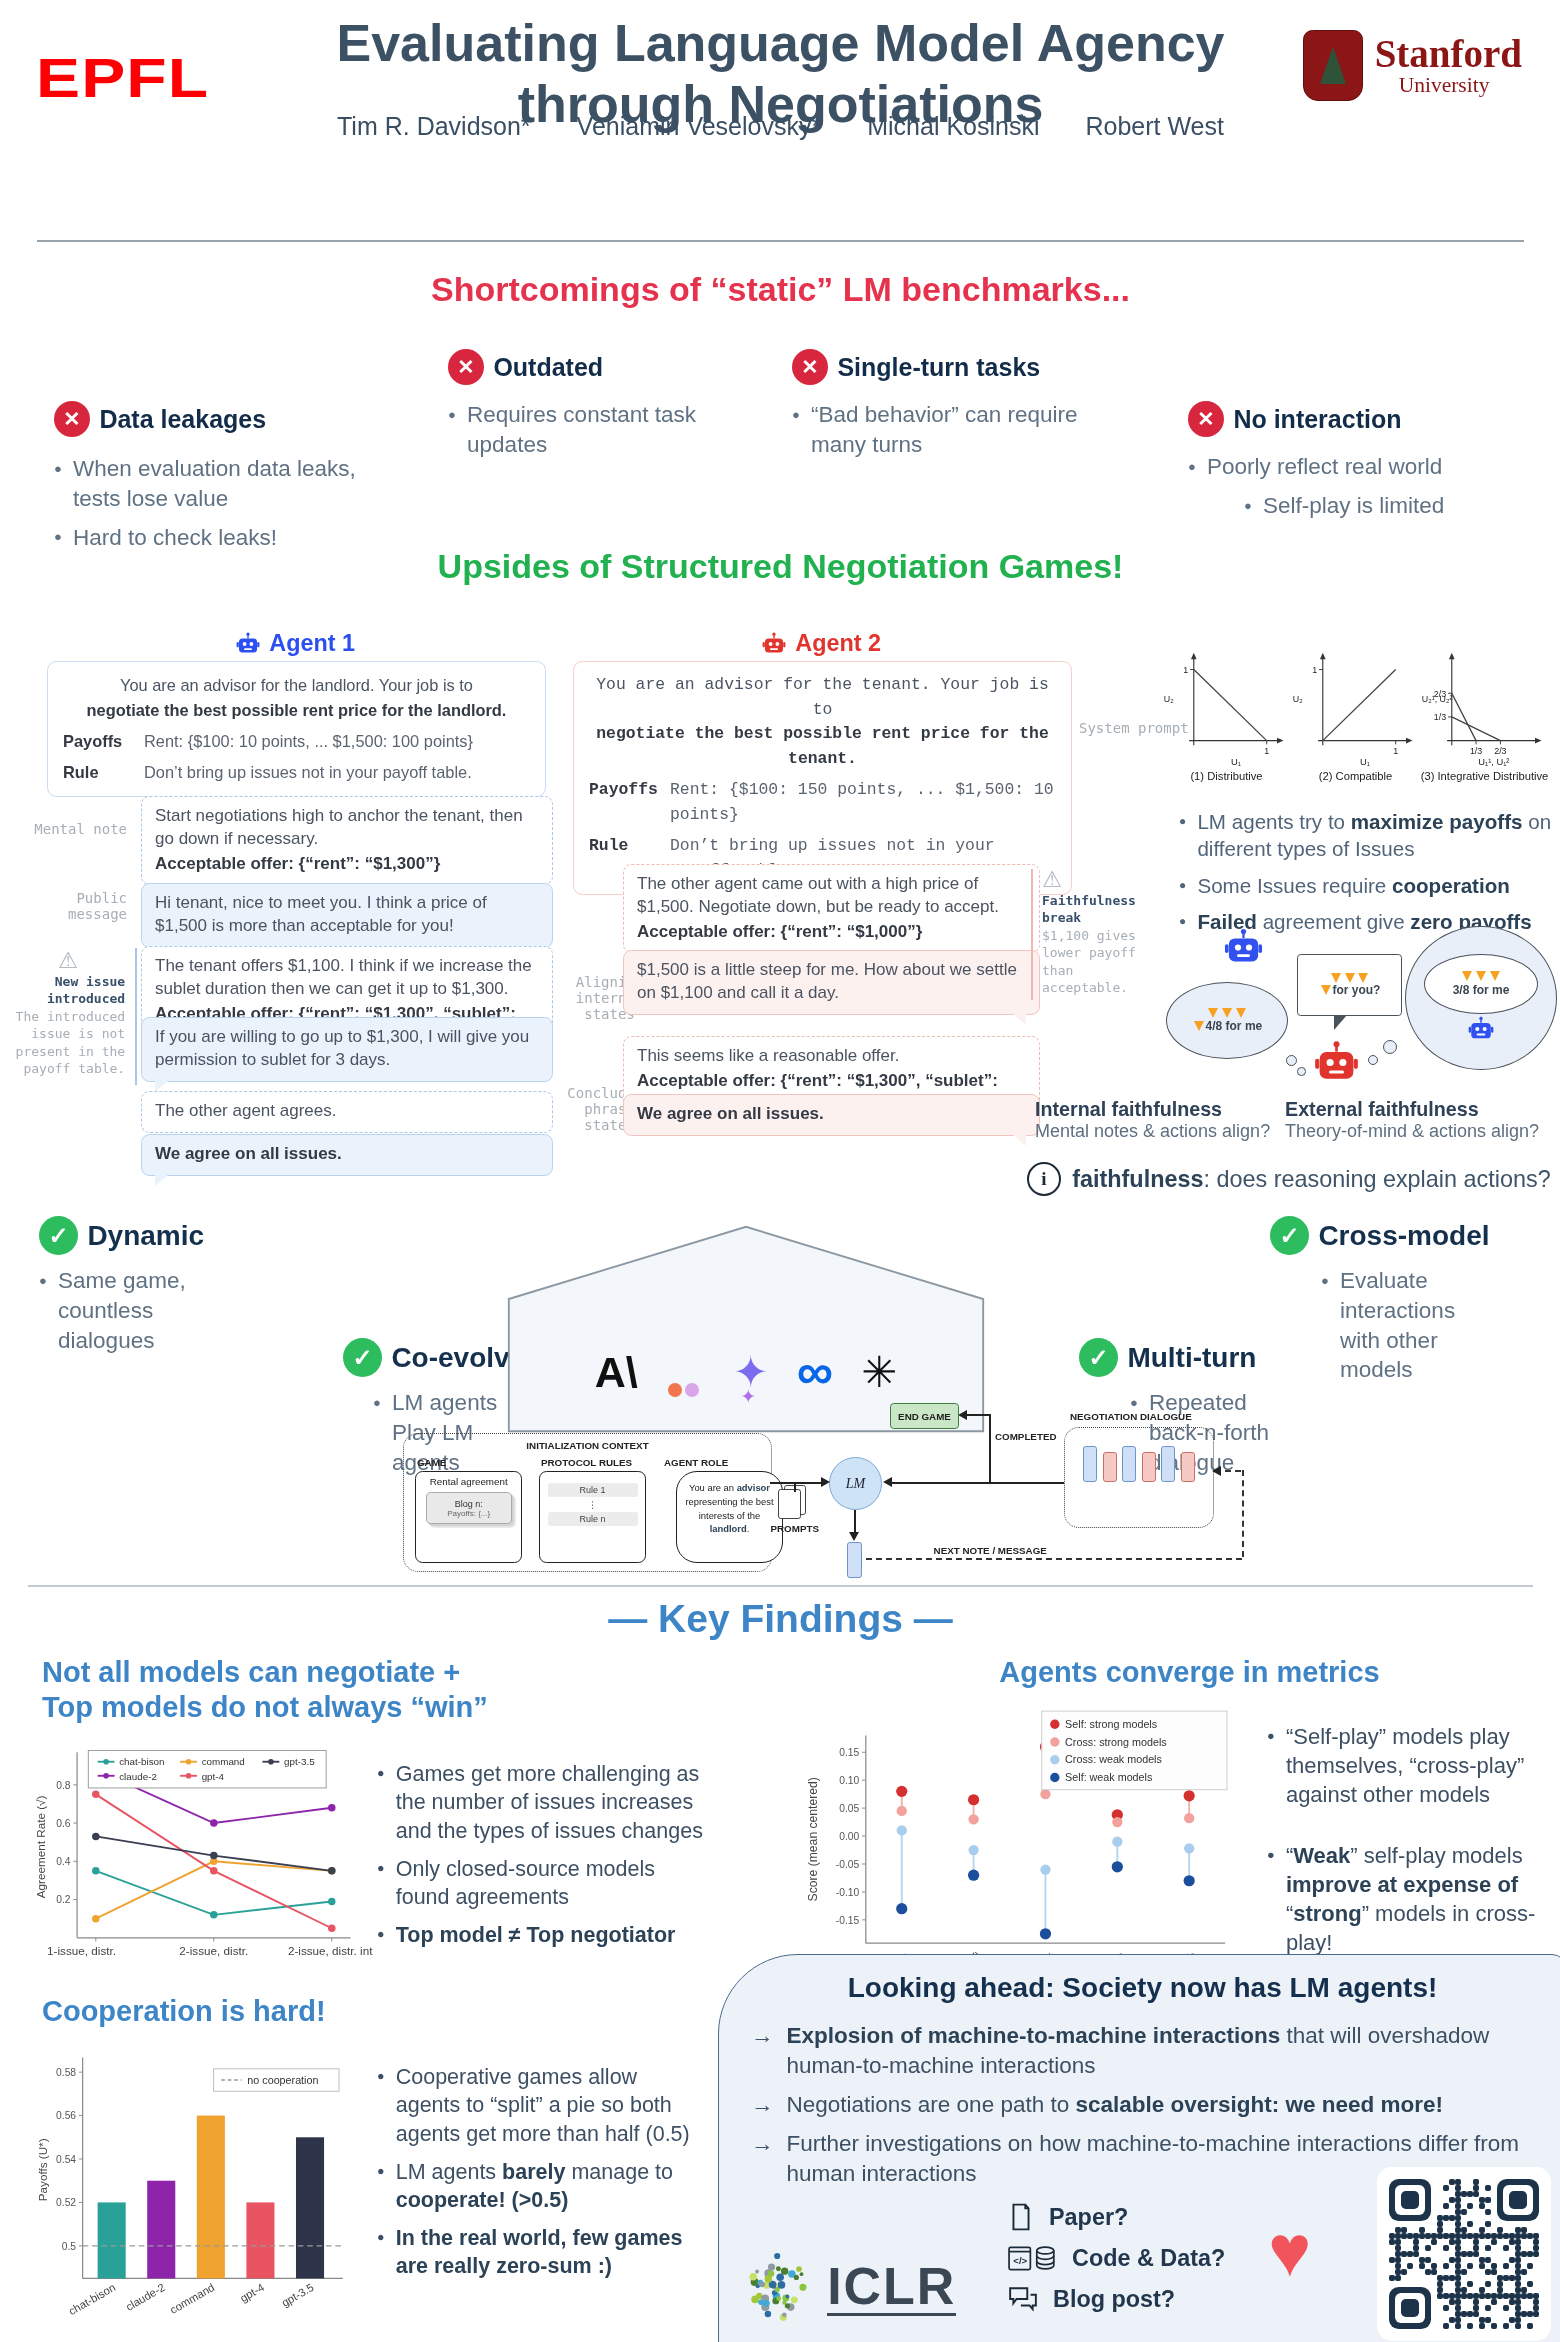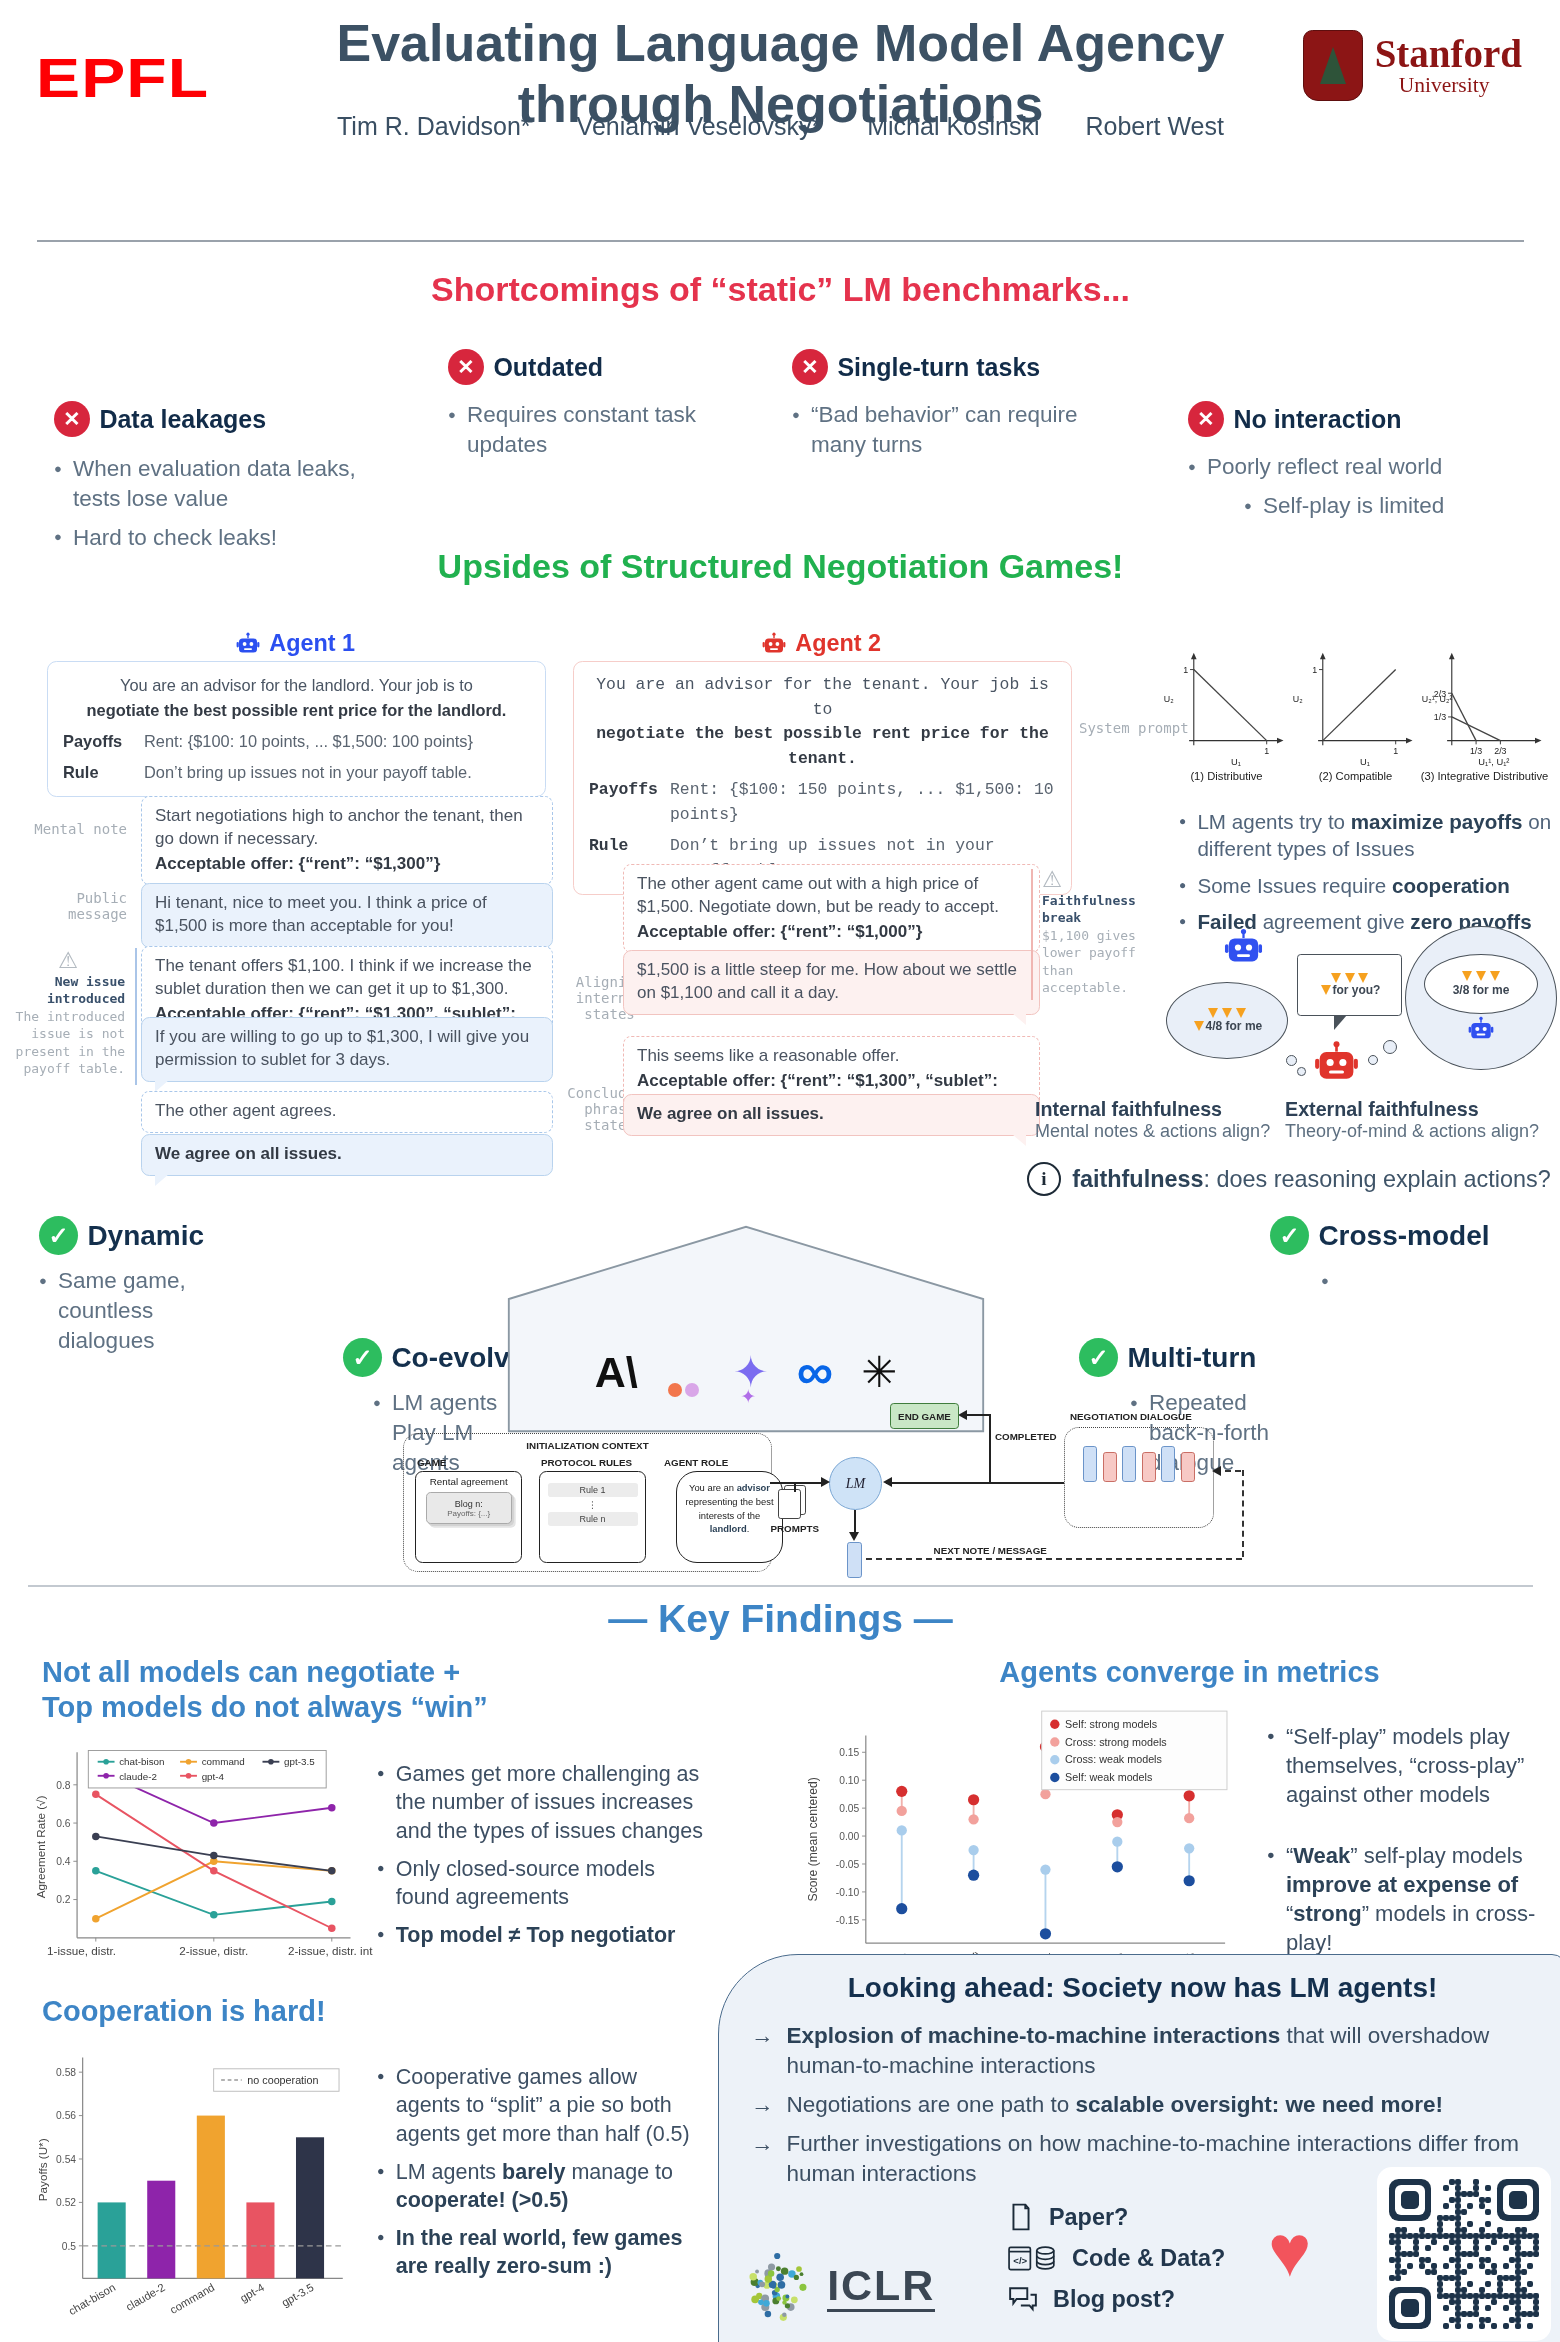--- a/index.html
+++ b/index.html
@@ -103,21 +103,21 @@
   .dlg-red{background:#f7c9c5;border:1.4px solid #c96e65;height:28px;margin-top:11.2px;}
   
   .panel{background:#edf2f8;border:1.5px solid #4a6b8c;border-radius:80px 15px 0 0;}
   .panel-title{text-align:center;font-size:28px;font-weight:700;color:#14304e;}
   .la-item{display:flex;gap:13px;margin-bottom:9.4px;font-size:22.5px;color:#3c4f63;line-height:1.32;}
   .la-arrow{color:#3f5266;flex:0 0 22.5px;}
   .link-row{display:flex;align-items:center;gap:15px;margin-bottom:13px;}
   .link-lab{font-size:23.4px;font-weight:700;color:#22374d;}
   .heart{font-size:73px;color:#f2545c;line-height:1;}
   .iclr-wrap{display:flex;align-items:center;gap:11.2px;}
-  .iclr-text{font-size:43px;font-weight:800;color:#3b4754;letter-spacing:1.9px;border-bottom:3.7px solid #3b4754;line-height:1.05;}
+  .iclr-text{font-size:52px;font-weight:800;color:#3b4754;letter-spacing:1.9px;border-bottom:3.7px solid #3b4754;line-height:1.05;}
   svg text{font-family:"Liberation Sans",sans-serif;}
   .house-logos{position:absolute;left:0;right:0;bottom:37px;display:flex;justify-content:center;align-items:center;gap:28px;}
   .lg-anthropic{font-size:43px;font-weight:800;color:#101010;}
   .lg-meta{font-size:51px;font-weight:700;color:#0866e8;line-height:0.8;}
   .lg-gemini{font-size:43px;color:#7b6cf0;line-height:0.9;position:relative;}
   .lg-gemini small{position:absolute;left:7.5px;bottom:-13px;font-size:19px;color:#b06ee8;}
   .lg-openai{font-size:43px;color:#101010;line-height:0.9;}
   .lg-cohere{width:39px;height:49px;position:relative;}
   .lg-cohere .blob{width:37px;height:30px;background:#2f4338;border-radius:45% 55% 50% 50%;}
   .lg-cohere .c1{position:absolute;left:1.9px;bottom:0;width:14px;height:14px;border-radius:50%;background:#f2764c;}
@@ -482,20 +482,21 @@
         <p class="btxt">Repeated back-n-forth dialogue</p>
       </div>
   </div>
   <div class="abs" style="left:1270px;top:1216px;">
     <div class="feat-head">
         <span class="chk">✓</span>
       <span class="feat-title">Cross-model</span>
       </div>
     <div class="blt graytx" style="margin-top:11.2px;width:159px;margin-left:51px;">
         <span class="dot">●</span>
+        <p class="btxt">Evaluate interactions with other models</p>
       </div>
   </div>
 
   <div class="abs" style="left:506px;top:1224px;width:480px;height:210px;">
     <svg width="480" height="210" viewBox="0 0 512 224">
       <polygon points="3,80 256,3 509,80 509,221 3,221" fill="#f3f6fa" stroke="#8b98a3" stroke-width="2"></polygon>
     </svg>
     <div class="house-logos">
       <span class="lg-anthropic">A\</span>
       <span class="lg-cohere"><span class="blob"></span><span class="c1"></span><span class="c2"></span></span>

